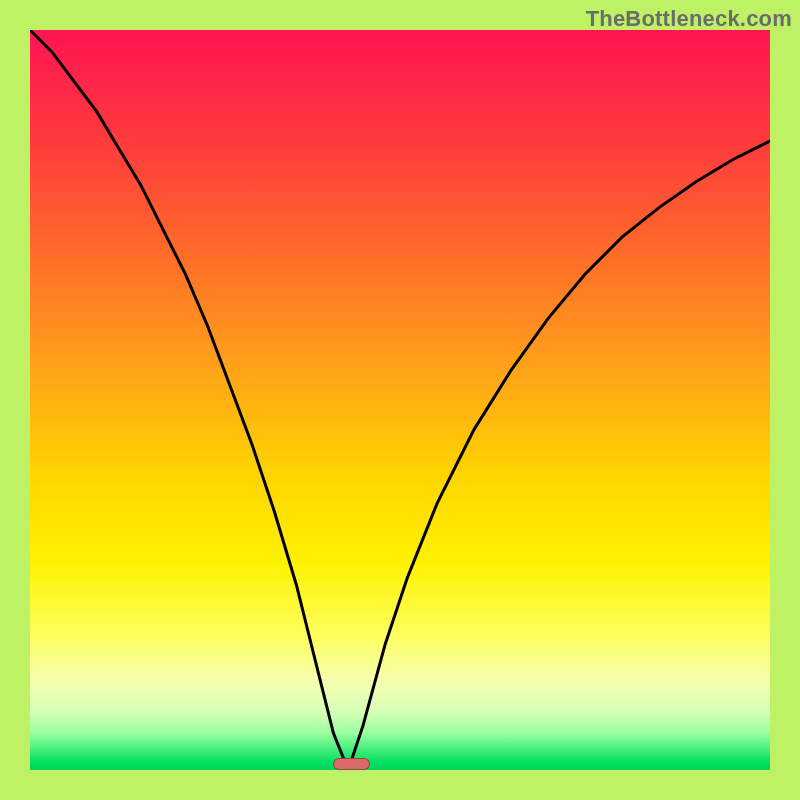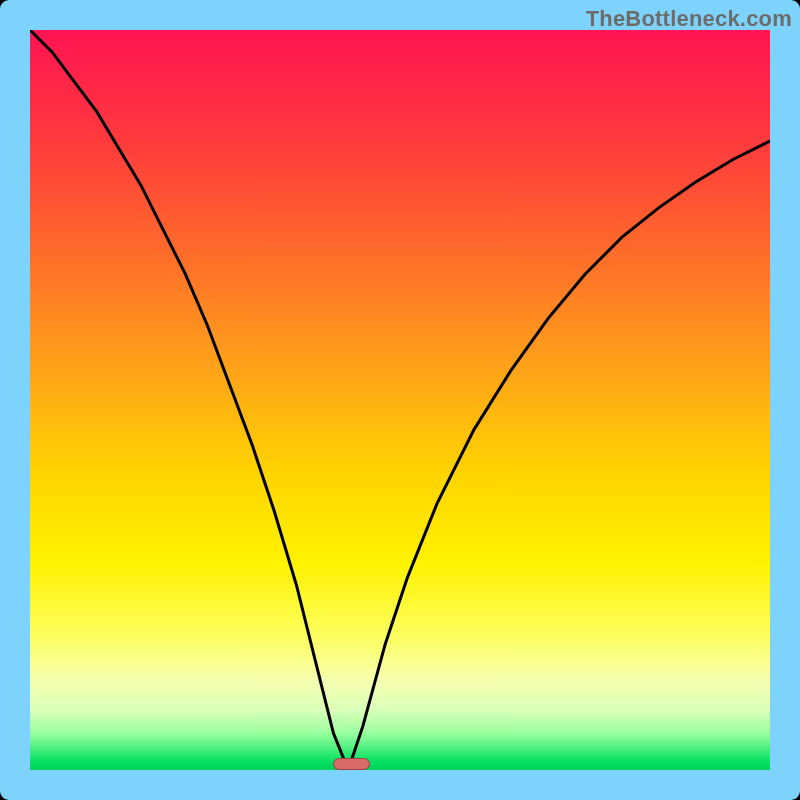--- a/index.html
+++ b/index.html
@@ -1,22 +1,21 @@
 <!DOCTYPE html>
 <html><head>
 <meta charset="utf-8">
 <style>
   * { margin: 0; padding: 0; box-sizing: border-box; }
   html, body { width: 800px; height: 800px; overflow: hidden; background: #000; }
   .frame {
     position: relative;
     width: 800px;
     height: 800px;
-    background: #7dd3fc;
-    border-radius: 9px;
+    background: #bef264;
   }
   .plot-area {
     position: absolute;
     left: 30px;
     top: 30px;
     width: 740px;
     height: 740px;
     background: linear-gradient(to bottom,
       #ff1452 0%,
       #ff3a3d 15%,

